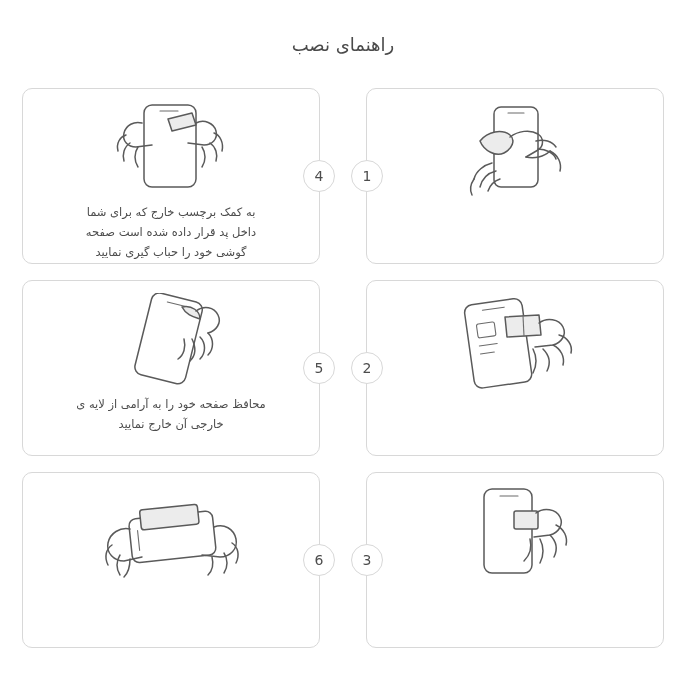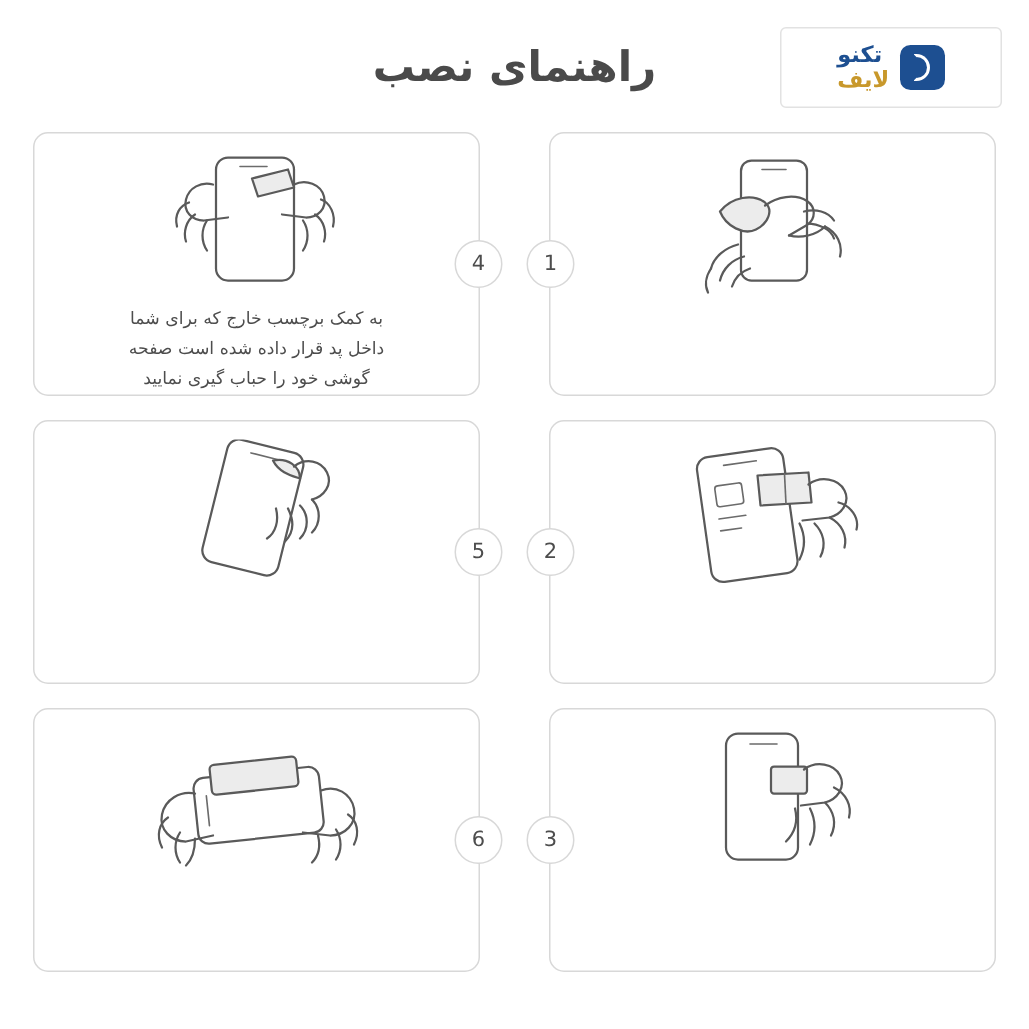--- a/index.html
+++ b/index.html
@@ -76,24 +76,24 @@
     font-weight: bold;
     color: #1d4f91;
     letter-spacing: 0.2px;
   }
   .brand-sub {
     font-size: 15px;
     font-weight: bold;
     color: #c8982b;
   }
   .page-title {
-    font-size: 28px;
+    font-size: 18px;
     color: #4a4a4a;
     letter-spacing: 0.5px;
-    font-weight: bold;
+    font-weight: normal;
   }
 
   
   .grid {
     position: relative;
     padding: 0 22px 12px 22px;
     display: grid;
     grid-template-columns: 1fr 1fr;
     grid-template-rows: 176px 176px 176px;
     column-gap: 46px;
@@ -154,27 +154,20 @@
   .ln-t { fill: none; stroke: #6b6b6b; stroke-width: 1.1; stroke-linecap: round; stroke-linejoin: round; }
   .fillw { fill: #ffffff; }
   .fillg { fill: #ececec; }
 </style>
 </head>
 <body>
 
 <div class="page">
 
   <div class="header">
-    <div class="brand">
-      <div class="brand-mark"></div>
-      <div class="brand-text">
-        <span class="brand-name">تکنو</span>
-        <span class="brand-sub">لایف</span>
-      </div>
-    </div>
     <div class="page-title">راهنمای نصب</div>
   </div>
 
   <div class="grid">
 
     <div class="cell right">
       <div class="card">
         <div class="art">
           <svg width="150" height="96" viewBox="0 0 150 96">
 
@@ -264,20 +257,22 @@
 
             <path class="ln fillg" d="M86 14 C96 12 104 18 104 26 C98 24 90 22 86 14 Z"></path>
 
             <path class="ln" d="M100 18 C108 12 118 14 122 22 C126 30 120 38 112 40"></path>
             <path class="ln" d="M112 40 C118 46 118 56 112 62"></path>
             <path class="ln" d="M104 44 C110 50 110 60 104 66"></path>
             <path class="ln" d="M96 46 C100 54 100 62 94 68"></path>
             <path class="ln" d="M88 46 C90 54 88 62 82 66"></path>
           </svg>
         </div>
+        <div class="caption">محافظ صفحه خود را به آرامی از لایه ی
+خارجی آن خارج نمایید</div>
       </div>
       <div class="badge">5</div>
     </div>
 
     <div class="cell right">
       <div class="card">
         <div class="art">
           <svg width="150" height="96" viewBox="0 0 150 96">
             <rect class="ln fillw" x="44" y="4" width="48" height="84" rx="8"></rect>
             <line class="ln-t" x1="60" y1="11" x2="78" y2="11"></line>

